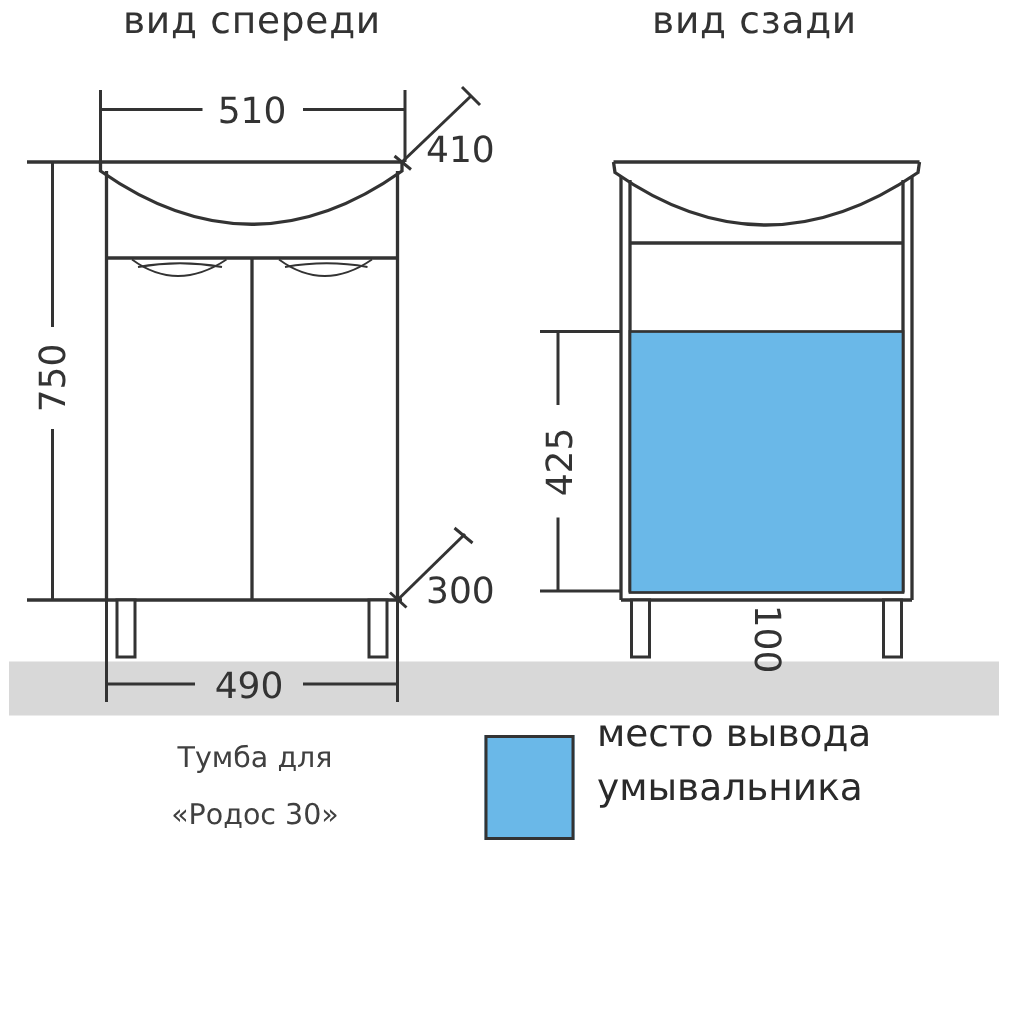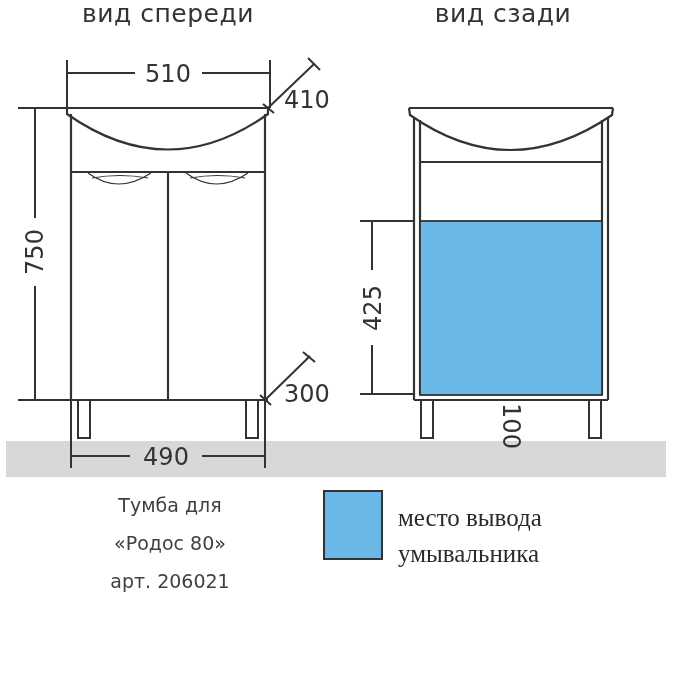--- a/index.html
+++ b/index.html
@@ -117,21 +117,20 @@
     <line x1="372" y1="221" x2="372" y2="270"></line>
     <line x1="372" y1="345" x2="372" y2="394"></line>
   </g>
   <text class="lbl dim" transform="translate(381,308) rotate(-90)" text-anchor="middle">425</text>
 
   <text class="lbl dim" transform="translate(503,426) rotate(90)" text-anchor="middle">100</text>
 </svg>
 
 <div class="caption" style="left:40px; top:486px; width:260px;">
   <div>Тумба для</div>
-  <div>«Родос 80»</div>
-  <div>арт. 206021</div>
+  <div>«Родос 30»</div>
 </div>
 
 <div class="legend-swatch" style="left:323px; top:490px; width:60px; height:70px; background:#6ab8e8;"></div>
-<div class="legend-text" style="left:398px; top:500px; width:275px;font-family:Liberation Serif, serif;">
+<div class="legend-text" style="left:398px; top:471px; width:275px;">
   <div>место вывода</div>
   <div>умывальника</div>
 </div>
 
 </body></html>

